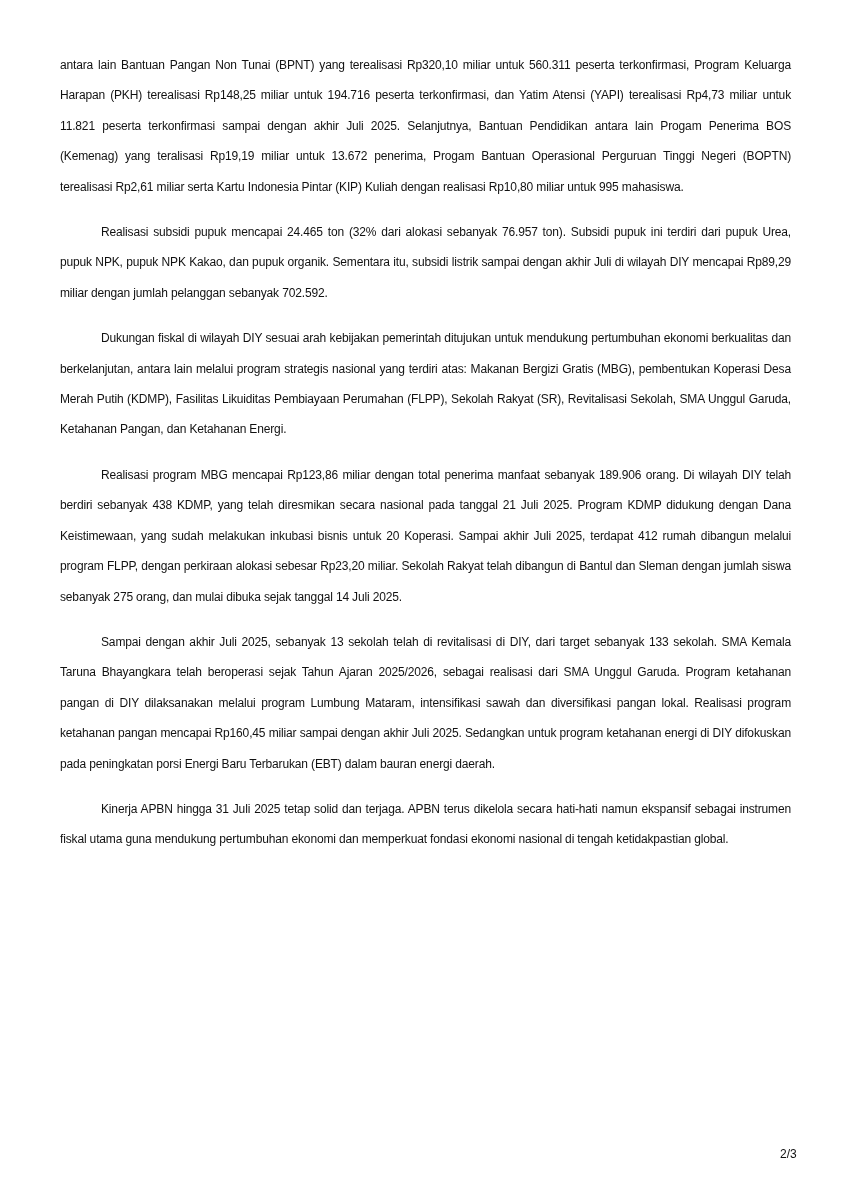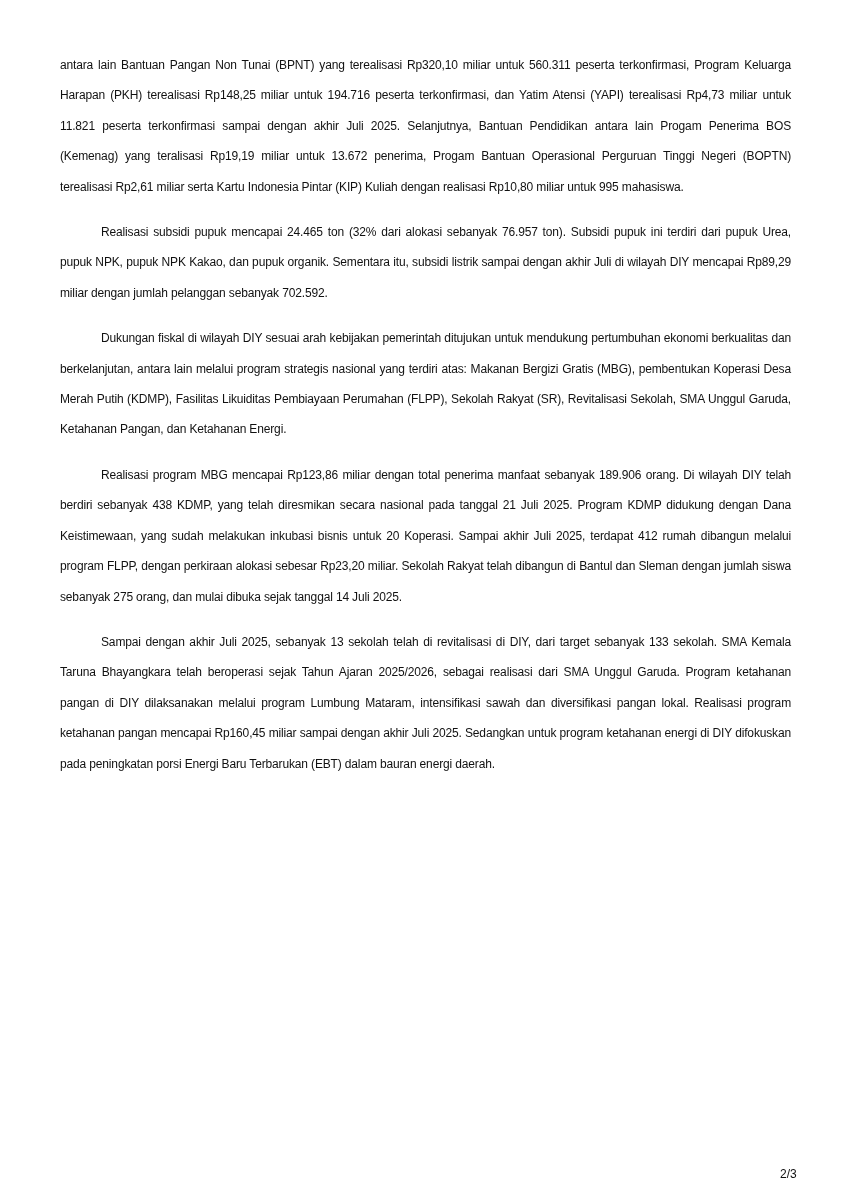--- a/index.html
+++ b/index.html
@@ -32,27 +32,27 @@
     }
     .para.indent {
       text-indent: 41px;
     }
     .page-number {
       position: absolute;
       left: 780px;
       top: 1147px;
       font-size: 12px;
       color: #111111;
-      margin-top: 20px;
     }
   </style>
 </head>
 <body>
 
 <div class="page">
   <p class="para">antara lain Bantuan Pangan Non Tunai (BPNT) yang terealisasi Rp320,10 miliar untuk 560.311 peserta terkonfirmasi, Program Keluarga Harapan (PKH) terealisasi Rp148,25 miliar untuk 194.716 peserta terkonfirmasi, dan Yatim Atensi (YAPI) terealisasi Rp4,73 miliar untuk 11.821 peserta terkonfirmasi sampai dengan akhir Juli 2025. Selanjutnya, Bantuan Pendidikan antara lain Progam Penerima BOS (Kemenag) yang teralisasi Rp19,19 miliar untuk 13.672 penerima, Progam Bantuan Operasional Perguruan Tinggi Negeri (BOPTN) terealisasi Rp2,61 miliar serta Kartu Indonesia Pintar (KIP) Kuliah dengan realisasi Rp10,80 miliar untuk 995 mahasiswa.</p>
   <p class="para indent">Realisasi subsidi pupuk mencapai 24.465 ton (32% dari alokasi sebanyak 76.957 ton). Subsidi pupuk ini terdiri dari pupuk Urea, pupuk NPK, pupuk NPK Kakao, dan pupuk organik. Sementara itu, subsidi listrik sampai dengan akhir Juli di wilayah DIY mencapai Rp89,29 miliar dengan jumlah pelanggan sebanyak 702.592.</p>
   <p class="para indent">Dukungan fiskal di wilayah DIY sesuai arah kebijakan pemerintah ditujukan untuk mendukung pertumbuhan ekonomi berkualitas dan berkelanjutan, antara lain melalui program strategis nasional yang terdiri atas: Makanan Bergizi Gratis (MBG), pembentukan Koperasi Desa Merah Putih (KDMP), Fasilitas Likuiditas Pembiayaan Perumahan (FLPP), Sekolah Rakyat (SR), Revitalisasi Sekolah, SMA Unggul Garuda, Ketahanan Pangan, dan Ketahanan Energi.</p>
   <p class="para indent">Realisasi program MBG mencapai Rp123,86 miliar dengan total penerima manfaat sebanyak 189.906 orang. Di wilayah DIY telah berdiri sebanyak 438 KDMP, yang telah diresmikan secara nasional pada tanggal 21 Juli 2025. Program KDMP didukung dengan Dana Keistimewaan, yang sudah melakukan inkubasi bisnis untuk 20 Koperasi. Sampai akhir Juli 2025, terdapat 412 rumah dibangun melalui program FLPP, dengan perkiraan alokasi sebesar Rp23,20 miliar. Sekolah Rakyat telah dibangun di Bantul dan Sleman dengan jumlah siswa sebanyak 275 orang, dan mulai dibuka sejak tanggal 14 Juli 2025.</p>
   <p class="para indent">Sampai dengan akhir Juli 2025, sebanyak 13 sekolah telah di revitalisasi di DIY, dari target sebanyak 133 sekolah. SMA Kemala Taruna Bhayangkara telah beroperasi sejak Tahun Ajaran 2025/2026, sebagai realisasi dari SMA Unggul Garuda. Program ketahanan pangan di DIY dilaksanakan melalui program Lumbung Mataram, intensifikasi sawah dan diversifikasi pangan lokal. Realisasi program ketahanan pangan mencapai Rp160,45 miliar sampai dengan akhir Juli 2025. Sedangkan untuk program ketahanan energi di DIY difokuskan pada peningkatan porsi Energi Baru Terbarukan (EBT) dalam bauran energi daerah.</p>
+  <p class="para indent">Kinerja APBN hingga 31 Juli 2025 tetap solid dan terjaga. APBN terus dikelola secara hati-hati namun ekspansif sebagai instrumen fiskal utama guna mendukung pertumbuhan ekonomi dan memperkuat fondasi ekonomi nasional di tengah ketidakpastian global.</p>
 </div>
 
 <div class="page-number">2/3</div>
 
 </body></html>

